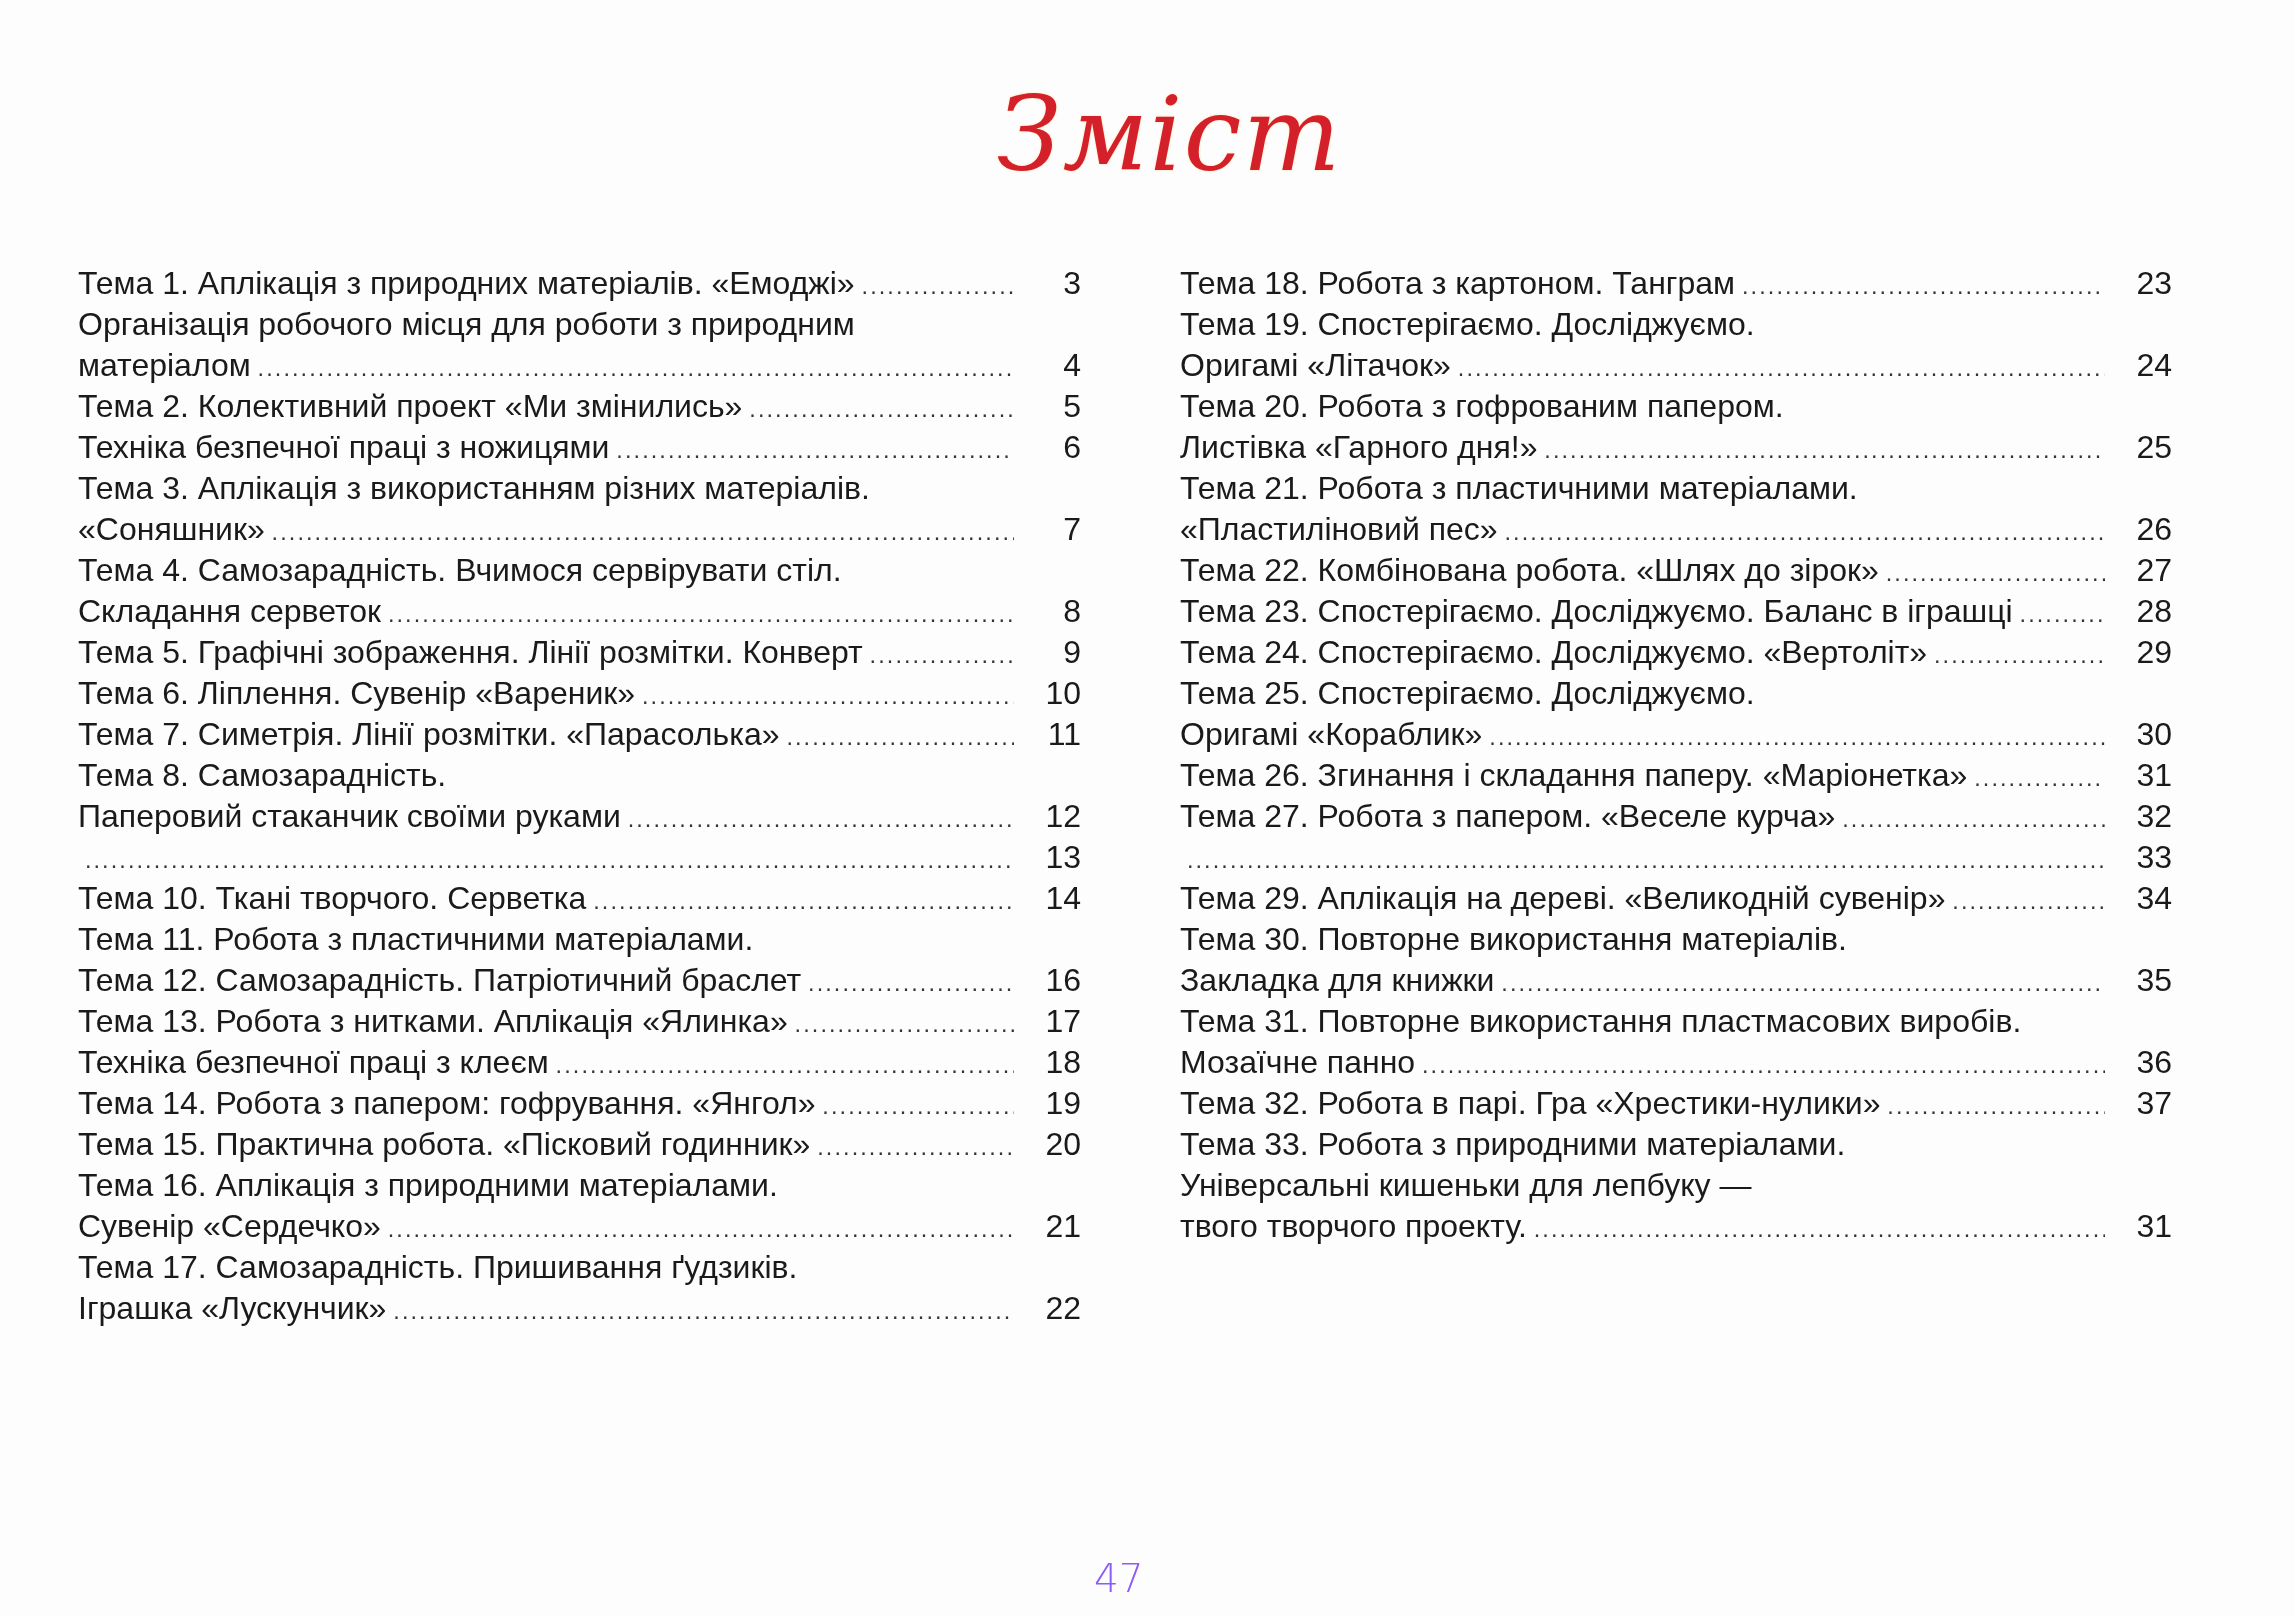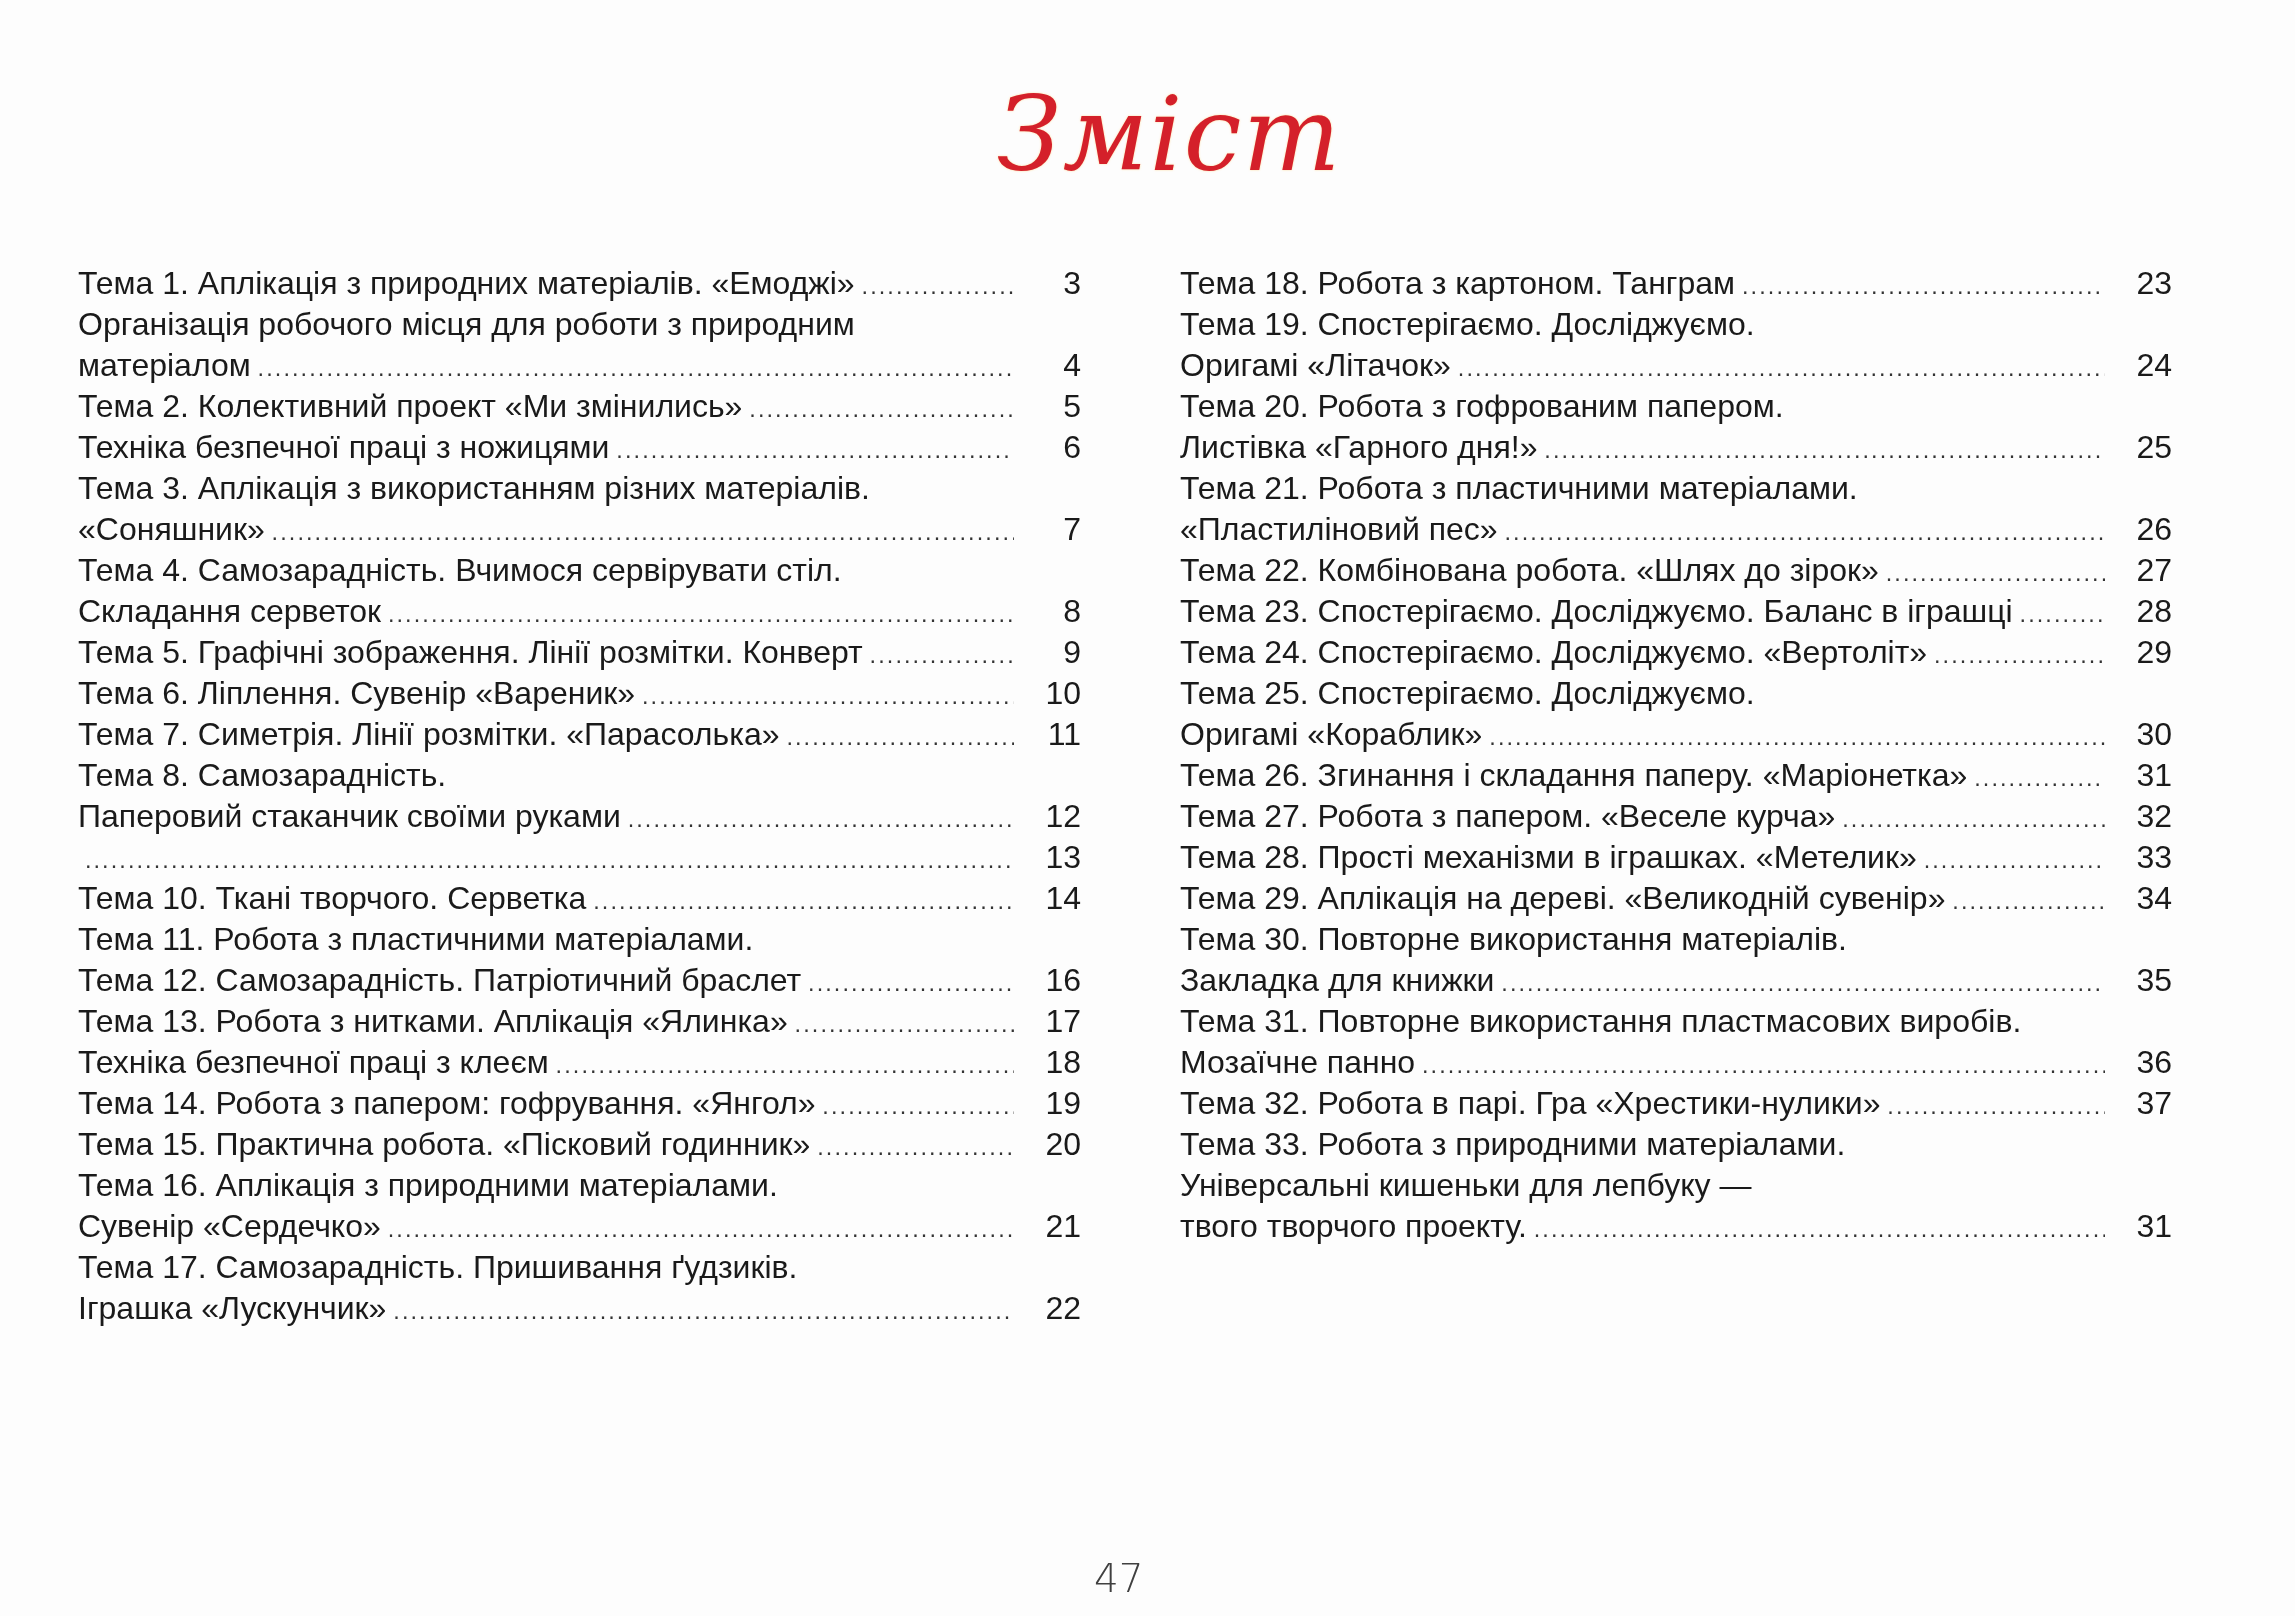--- a/index.html
+++ b/index.html
@@ -65,21 +65,21 @@
     text-align: right;
     font-size: 32px;
   }
   .page-number {
     position: absolute;
     left: 1094px;
     top: 1556px;
     font-family: "DejaVu Sans", sans-serif;
     font-size: 39px;
     font-weight: 300;
-    color: #404040;
+    color: #8b5cf6;
   }
 </style>
 </head>
 <body>
 
 <div class="title">Зміст</div>
 
 <div class="col left" id="col-left">
     <div class="entry">
       <div class="line">
@@ -337,21 +337,20 @@
     </div>
     <div class="entry">
       <div class="line">
         <span class="text"><span class="b">Тема 27.</span><span> Робота з папером. «Веселе курча»</span></span>
         <span class="dots"></span>
         <span class="page">32</span>
       </div>
     </div>
     <div class="entry">
       <div class="line">
-        <span class="text"><span class="b">Тема 28.</span><span> Прості механізми в іграшках. «Метелик»</span></span>
         <span class="dots"></span>
         <span class="page">33</span>
       </div>
     </div>
     <div class="entry">
       <div class="line">
         <span class="text"><span class="b">Тема 29.</span><span> Аплікація на дереві. «Великодній сувенір»</span></span>
         <span class="dots"></span>
         <span class="page">34</span>
       </div>

